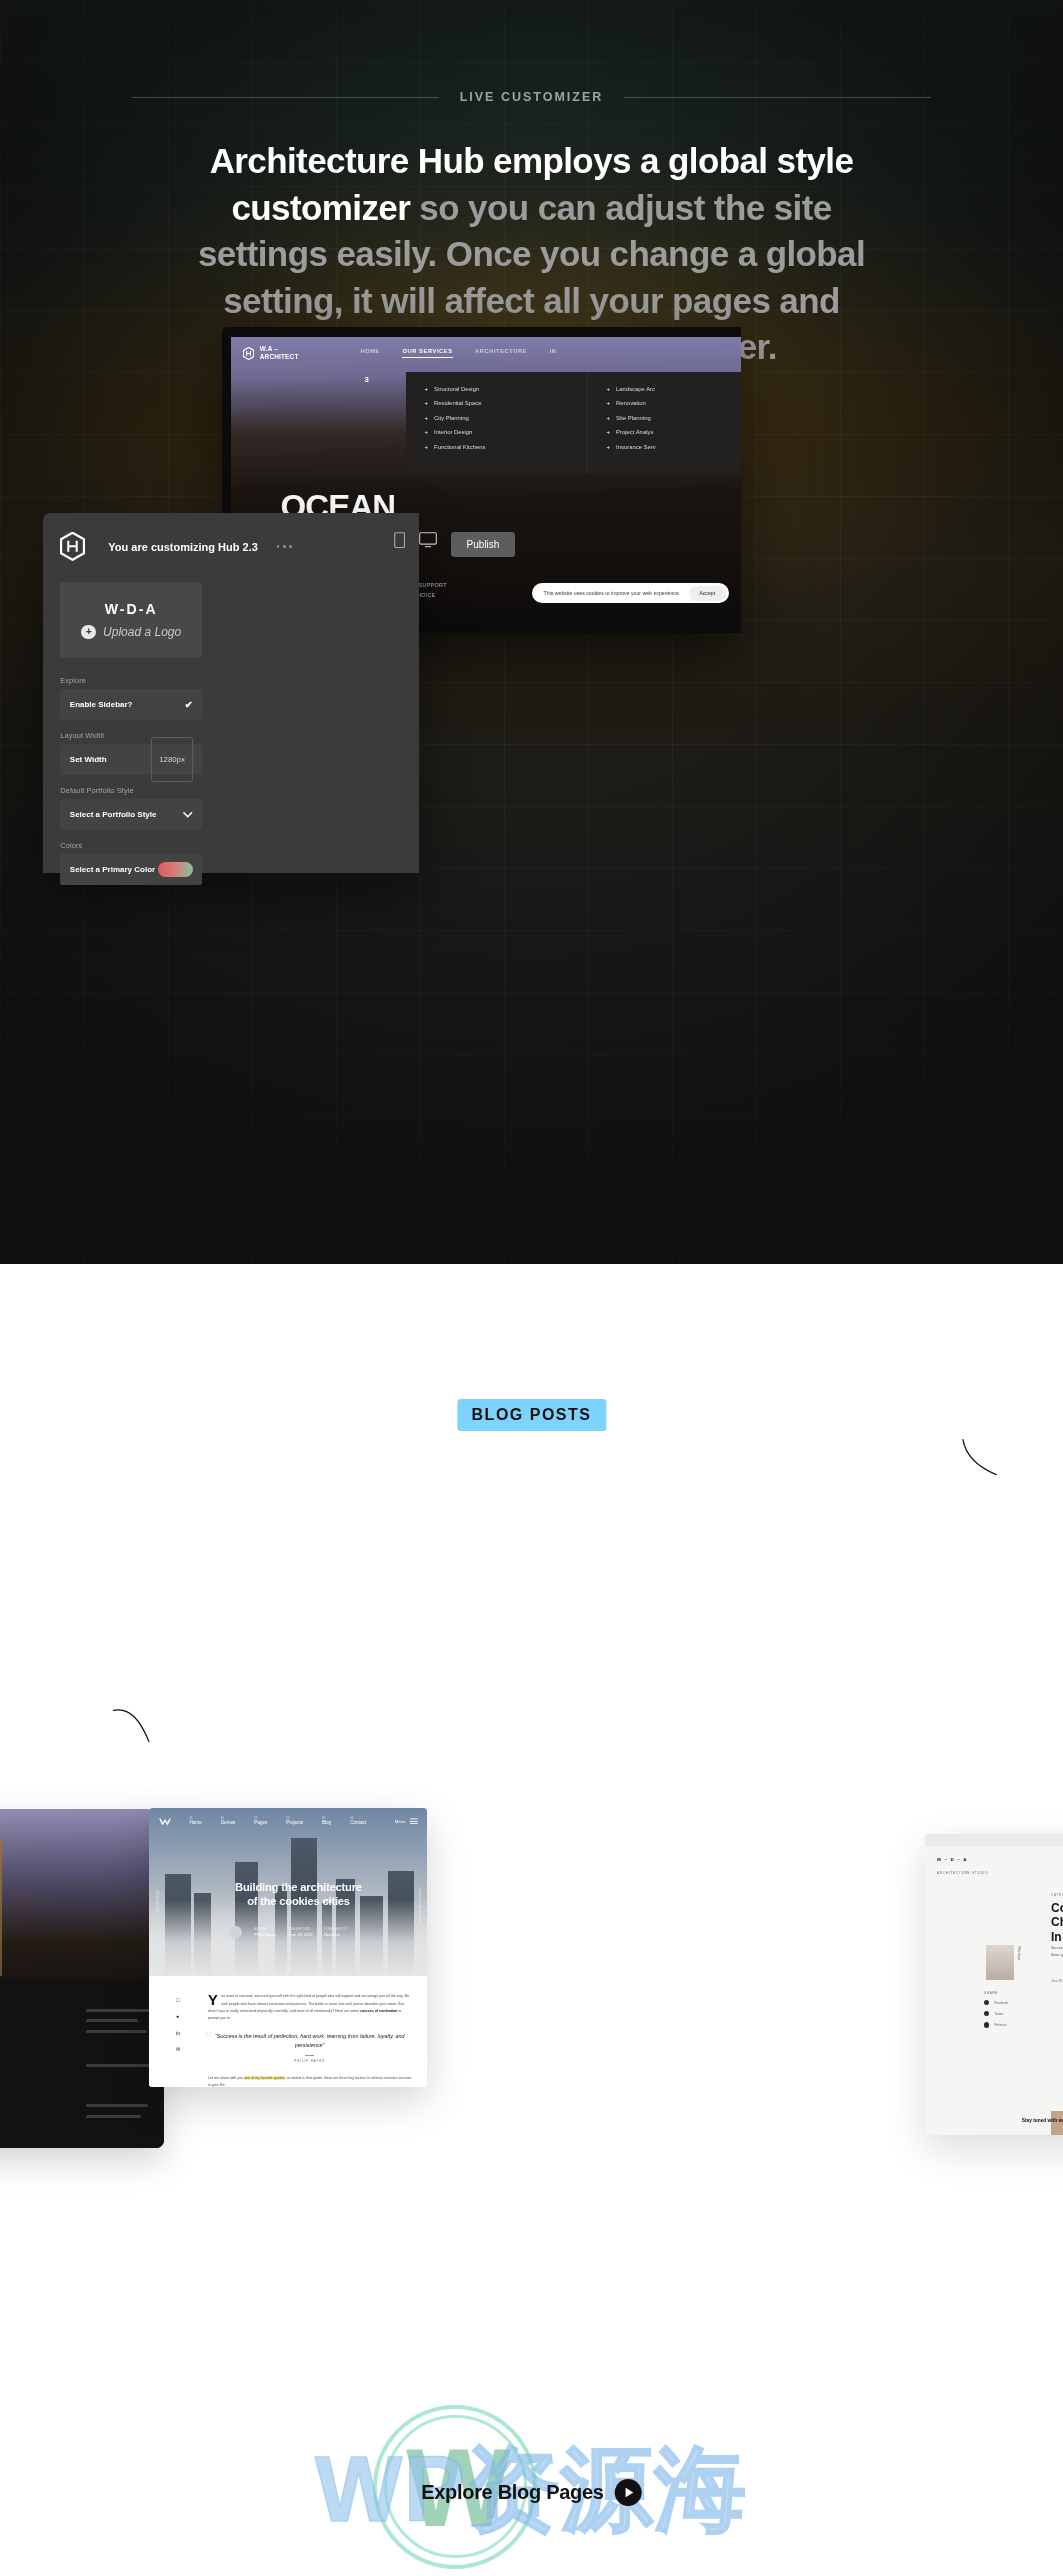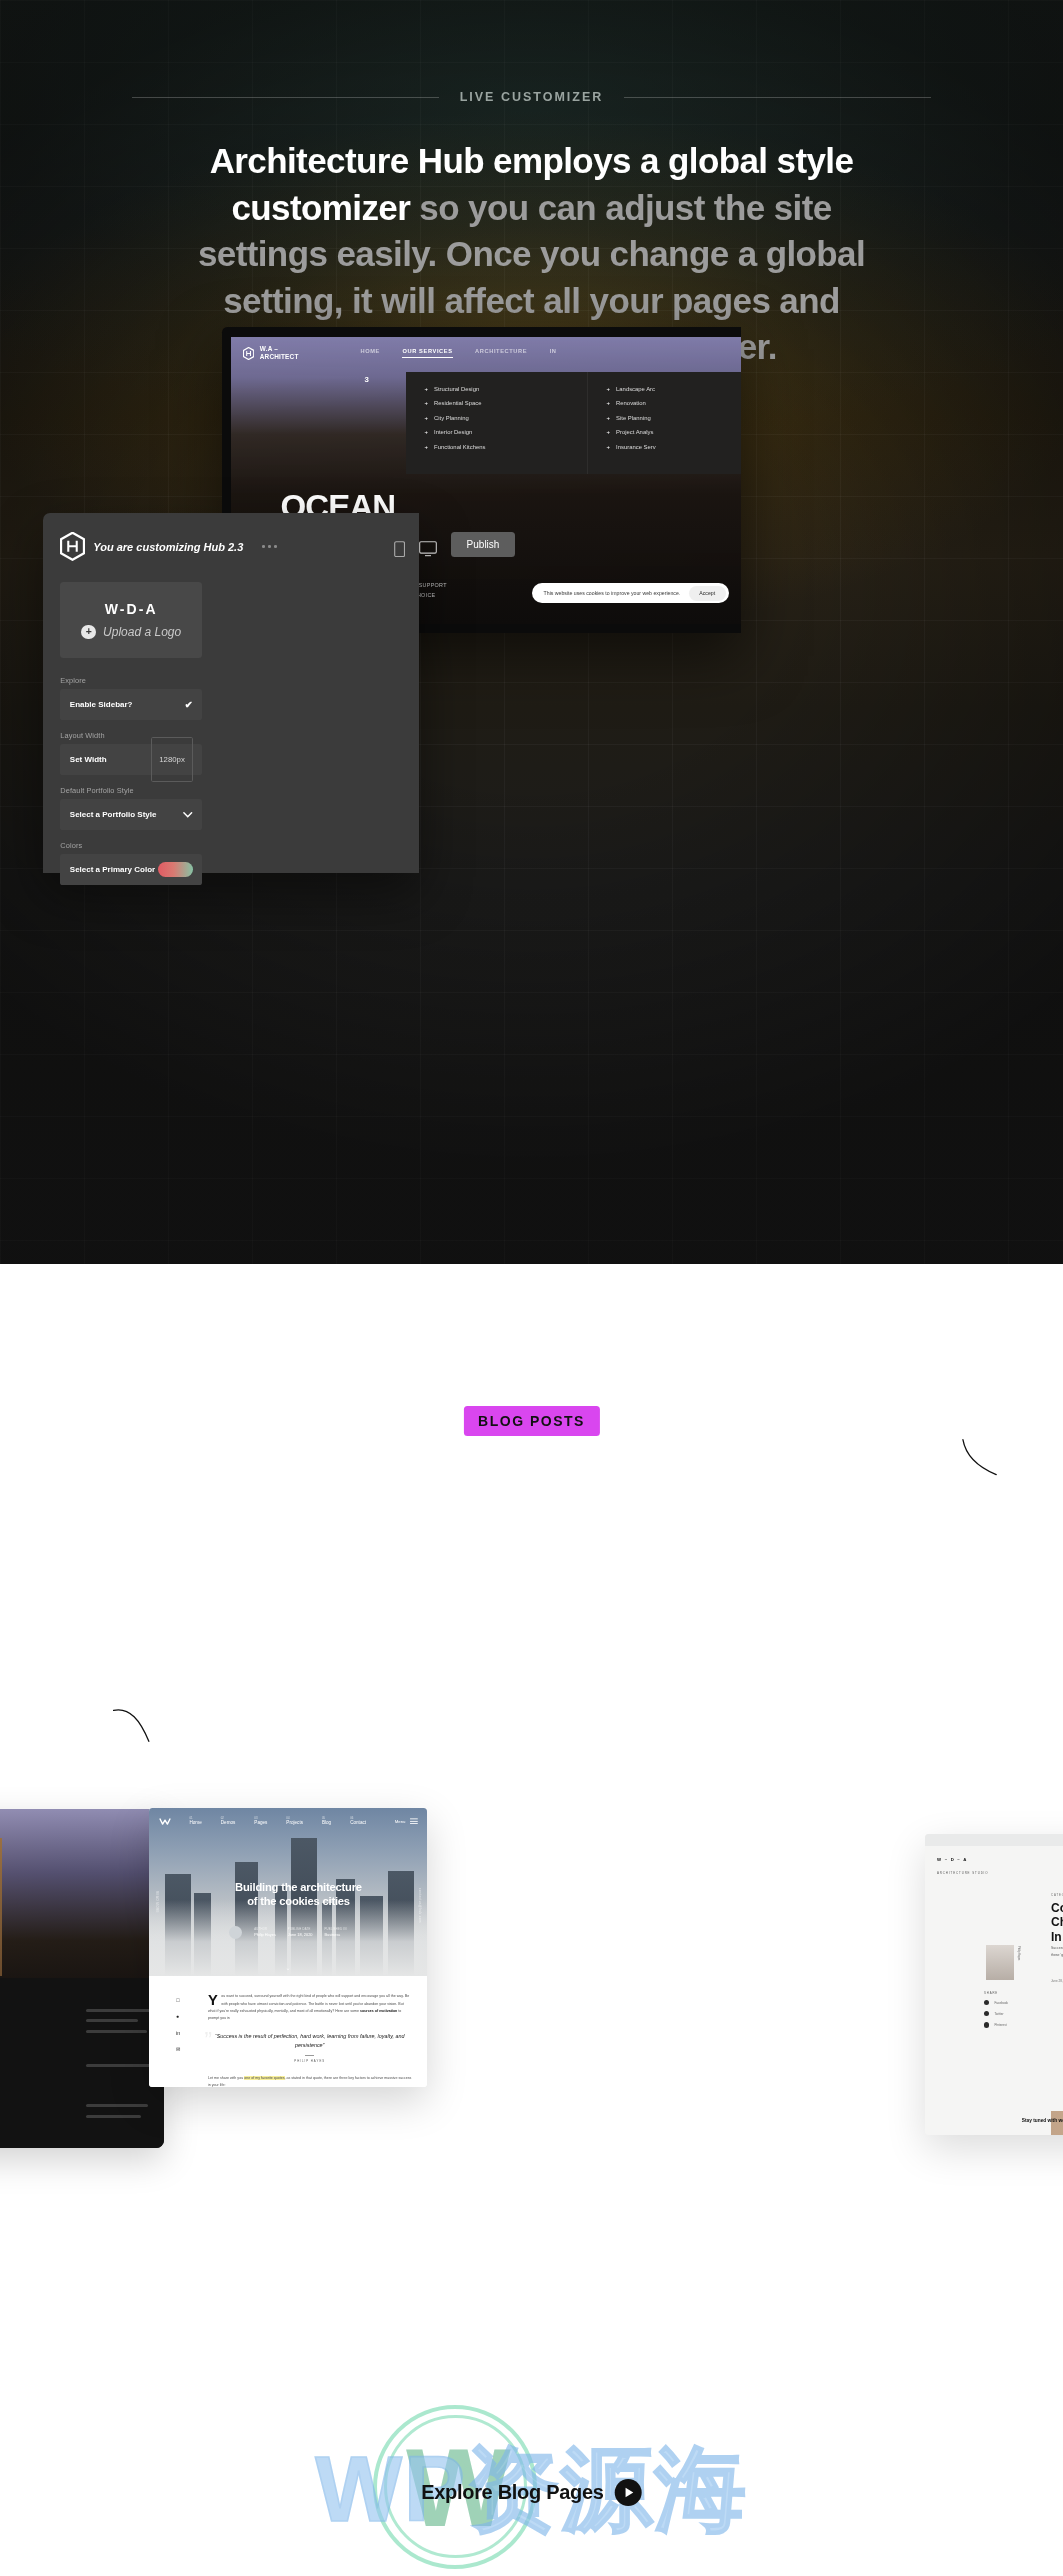--- a/index.html
+++ b/index.html
@@ -65,25 +65,25 @@
     border-radius: 7px 0 0 0;
     box-shadow: 0 21px 52px rgba(0,0,0,.45);
     z-index: 3;
   }
   #cust-bar {
     position: relative; height: 67px; display:flex; align-items:center;
     padding: 0 0 0 17.3px;
   }
   .hub-logo { width: 25px; height: 28.5px; flex: 0 0 auto; }
   #cust-title {
-    color: #fff; font-size: 11px; font-weight: 600; margin-left: 8px; white-space: nowrap; font-style: italic;
+    color: #fff; font-size: 11px; font-weight: 600; margin-left: 23px; white-space: nowrap;
   }
   #cust-dots { margin-left: 19px; display:flex; gap:3.5px; }
   #cust-dots i { width:2.6px;height:2.6px;border-radius:50%;background:#8a8a8a;display:block; }
-  #cust-right { position:absolute; right: -96px; top: 19px; display:flex; align-items:flex-end; gap: 14px; padding-left: 25px; }
+  #cust-right { position:absolute; right: -96px; top: 19px; display:flex; align-items:flex-start; gap: 14px; padding-left: 25px; }
   .dev-icon { opacity:.85; }
   #publish-btn {
     background: #5d5d5d; color:#fff; font-size:10px; font-weight:500;
     padding: 7px 15.6px; border-radius: 3.5px; border:none; cursor:pointer;
   }
 
   #logo-card {
     position:absolute; left:17.3px; top:69px; width:142px; height:76px;
     background:#484848; border-radius:3.5px;
     display:flex; flex-direction:column; align-items:center; justify-content:center; gap:7.8px;
@@ -157,24 +157,23 @@
     display:flex; align-items:center; padding:0 3.5px 0 12px; gap:8.6px;
   }
   #pv-cookie-txt { color:#3a3a3a; font-size:5.2px; white-space:nowrap; }
   #pv-cookie-btn { background:#efefef; border-radius:12px; color:#2b2b2b; font-size:5.2px; padding:4.3px 10.4px; border:none; cursor:pointer; }
 
   
   #blog { position:absolute; left:0; top:1264px; width:1063px; height:1312px; background:#fff; overflow:hidden; }
 
   #blog-badge {
     position:absolute; top:135px; left:50%; transform:translateX(-50%);
-    background:#d946ef; border-radius:3.5px; padding:7px 14.7px;
-    font-size:14px; font-weight:700; letter-spacing:1.5px; color:#111;
+    background:#7dd3fc; border-radius:3.5px; padding:7px 14.7px;
+    font-size:16px; font-weight:700; letter-spacing:1.5px; color:#111;
     white-space:nowrap;
-    margin-top:7px;
   }
   #blog-head {
     position:absolute; top:190px; left:50%; transform:translateX(-50%);
     width:717px; text-align:center; font-size:33px; line-height:1.37;
     font-weight:800; letter-spacing:-0.5px; color:#8d8d8d;
   }
   #blog-head .hl { color:#111; }
 
   .squiggle { position:absolute; }
 

